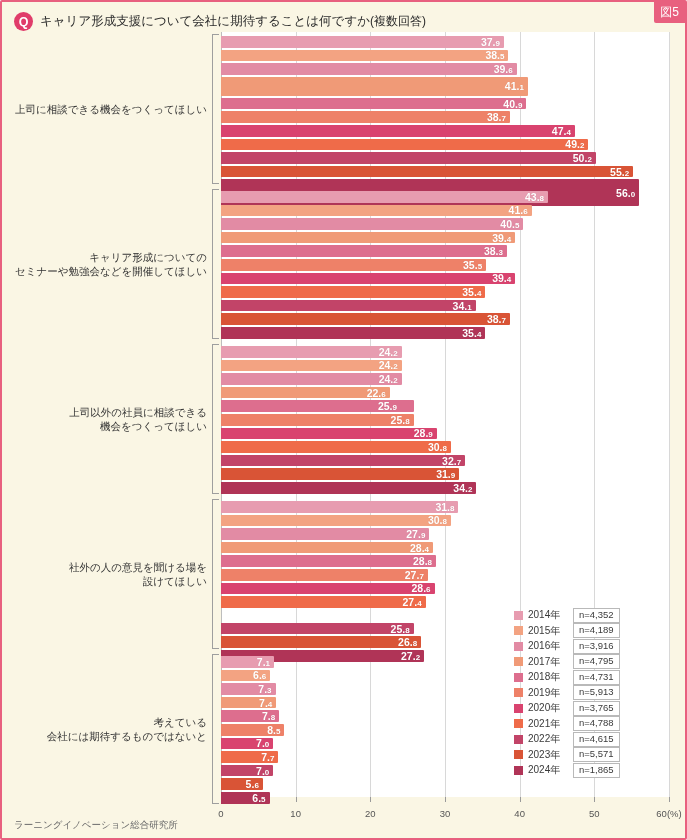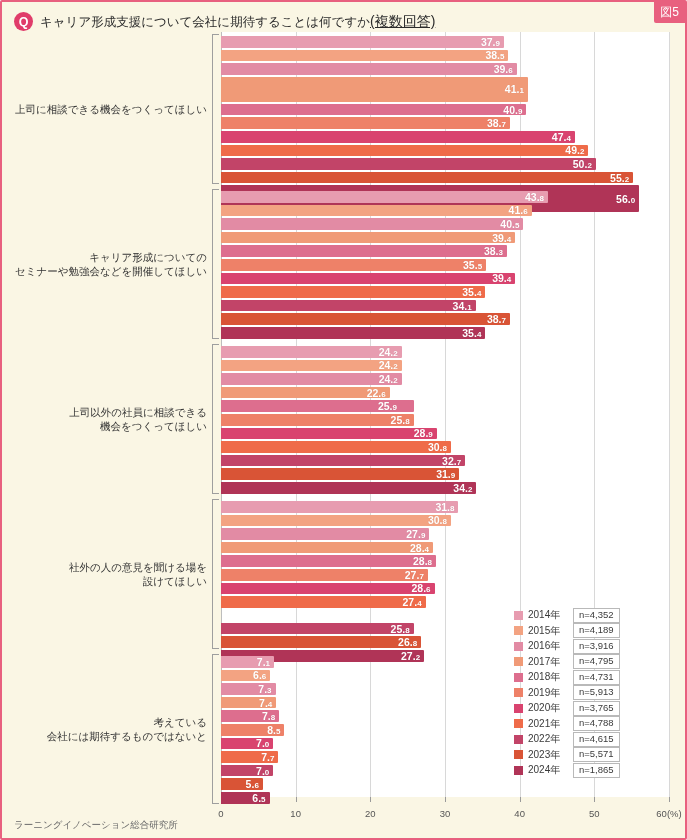--- a/index.html
+++ b/index.html
@@ -33,21 +33,21 @@
   #q-icon {
     width: 19px; height: 19px; border-radius: 50%;
     background: #e03c6a; color: #fff;
     font-size: 12.5px; font-weight: bold;
     display: flex; align-items: center; justify-content: center;
     flex: 0 0 auto;
   }
   #q-title {
     font-size: 12.5px; color: #2b2b2b; white-space: nowrap;
   }
-  #q-sub { font-size: 14px; color: #2b2b2b; text-decoration: underline; }
+  #q-sub { font-size: 12px; color: #2b2b2b; }
 
   
   #plot {
     position: absolute;
     left: 219px; top: 30px;
     width: 448px; height: 765px;
     background: #ffffff;
   }
   .vgrid {
     position: absolute; top: 0; bottom: 0;
@@ -170,21 +170,21 @@
           <div class="bar-val" style="right: 169.013px;">37.<span class="dec">9</span></div>
         </div>
         <div class="bar-row" style="height: 11.6px; margin-bottom: 2px;">
           <div class="bar" title="2015年 : 38.5%" style="width: 287.467px; background: rgb(243, 163, 130);"></div>
           <div class="bar-val" style="right: 164.533px;">38.<span class="dec">5</span></div>
         </div>
         <div class="bar-row" style="height: 11.6px; margin-bottom: 2px;">
           <div class="bar" title="2016年 : 39.6%" style="width: 295.68px; background: rgb(226, 139, 164);"></div>
           <div class="bar-val" style="right: 156.32px;">39.<span class="dec">6</span></div>
         </div>
-        <div class="bar-row" style="height: 25px; margin-bottom: 2px;">
+        <div class="bar-row" style="height: 19px; margin-bottom: 2px;">
           <div class="bar" title="2017年 : 41.1%" style="width: 306.88px; background: rgb(240, 154, 119);"></div>
           <div class="bar-val" style="right: 145.12px;">41.<span class="dec">1</span></div>
         </div>
         <div class="bar-row" style="height: 11.6px; margin-bottom: 2px;">
           <div class="bar" title="2018年 : 40.9%" style="width: 305.387px; background: rgb(221, 110, 142);"></div>
           <div class="bar-val" style="right: 146.613px;">40.<span class="dec">9</span></div>
         </div>
         <div class="bar-row" style="height: 11.6px; margin-bottom: 2px;">
           <div class="bar" title="2019年 : 38.7%" style="width: 288.96px; background: rgb(238, 129, 104);"></div>
           <div class="bar-val" style="right: 163.04px;">38.<span class="dec">7</span></div>

